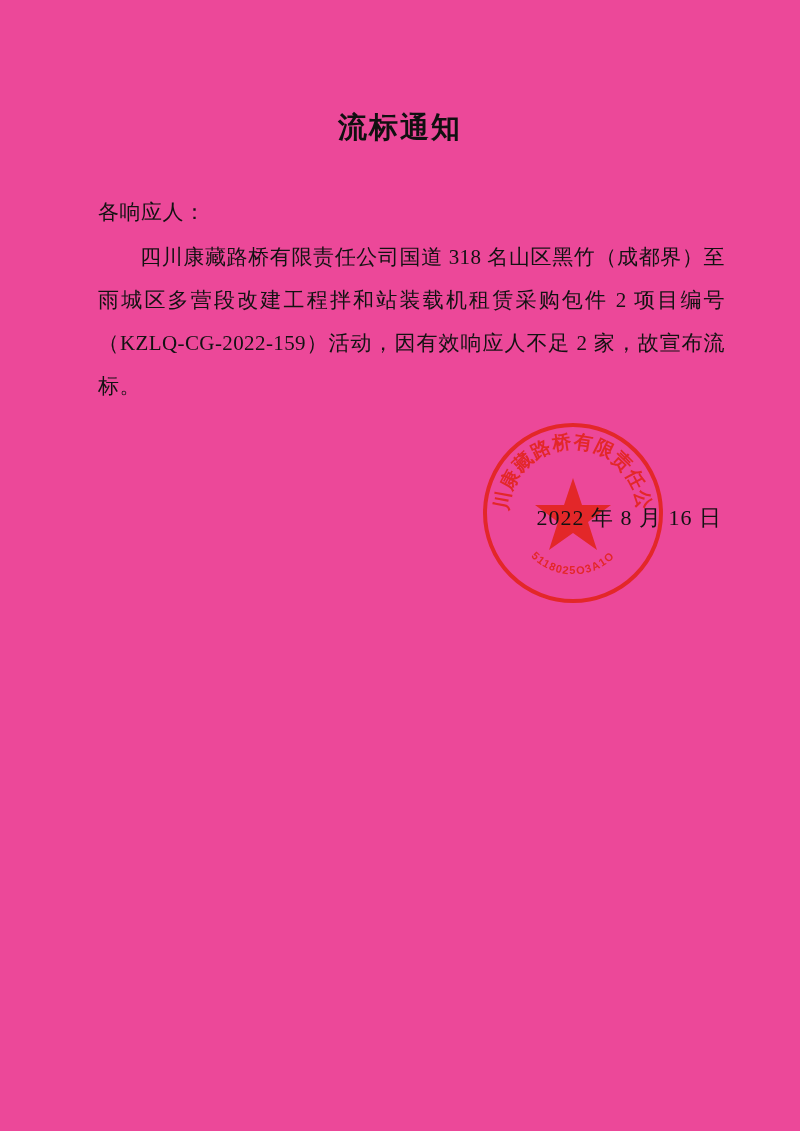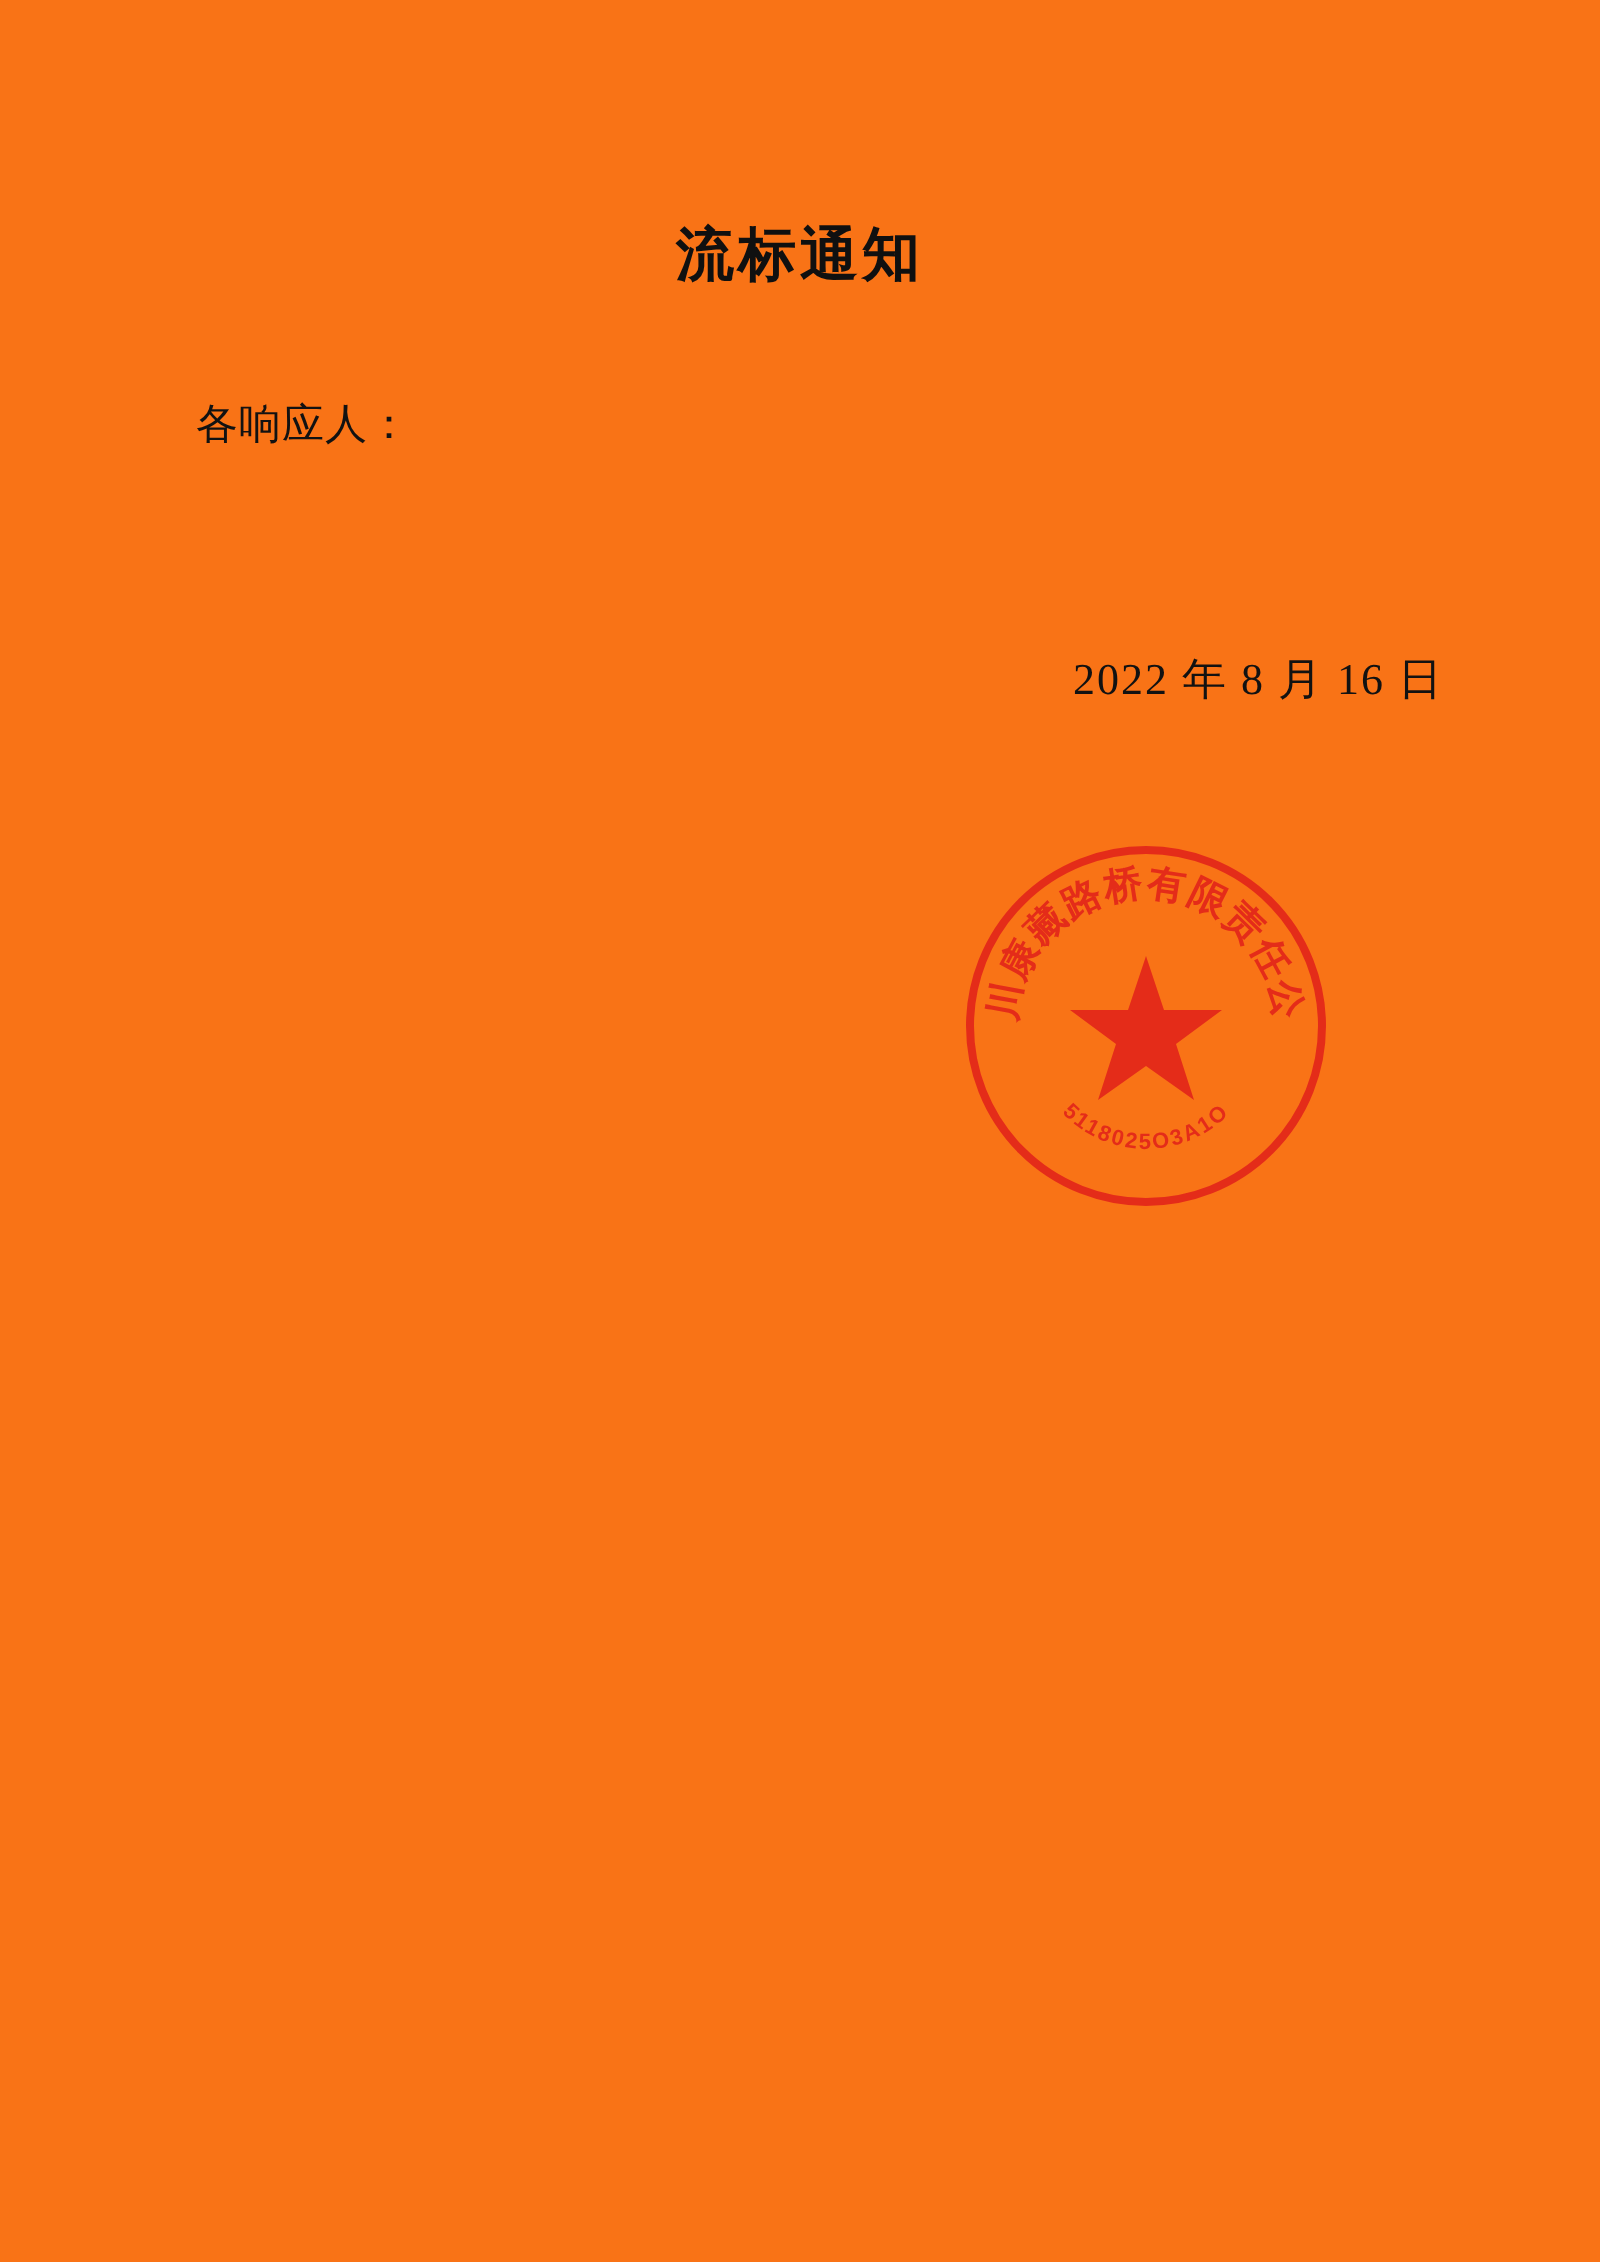--- a/index.html
+++ b/index.html
@@ -8,21 +8,21 @@
     background: #eceff1;
   }
   body {
     font-family: "Liberation Serif", serif;
   }
   .page {
     position: relative;
     width: 800px;
     height: 1131px;
     margin: 0 auto;
-    background: #f97316;
+    background: #ec4899;
     overflow: hidden;
   }
   .doc-title {
     text-align: center;
     font-family: "Liberation Serif", serif;
     font-weight: bold;
     font-size: 29px;
     letter-spacing: 2px;
     color: #101010;
     margin: 0;
@@ -94,20 +94,21 @@
 </style>
 </head>
 <body>
 
 <div class="page">
 
   <h1 class="doc-title">流标通知</h1>
 
   <div class="body-block">
     <p class="salutation">各响应人：</p>
+    <p class="para">四川康藏路桥有限责任公司国道 318 名山区黑竹（成都界）至雨城区多营段改建工程拌和站装载机租赁采购包件 2 项目编号（KZLQ-CG-2022-159）活动，因有效响应人不足 2 家，故宣布流标。</p>
   </div>
 
   <div class="sign-block">
     <div class="sign-date">2022 年 8 月 16 日</div>
   </div>
 
   <div class="seal">
     <svg width="186" height="186" viewBox="0 0 186 186" xmlns="http://www.w3.org/2000/svg">
       <defs>
         <path id="arcpath" d="M 28,93 A 65,65 0 1 1 158,93" fill="none"></path>

